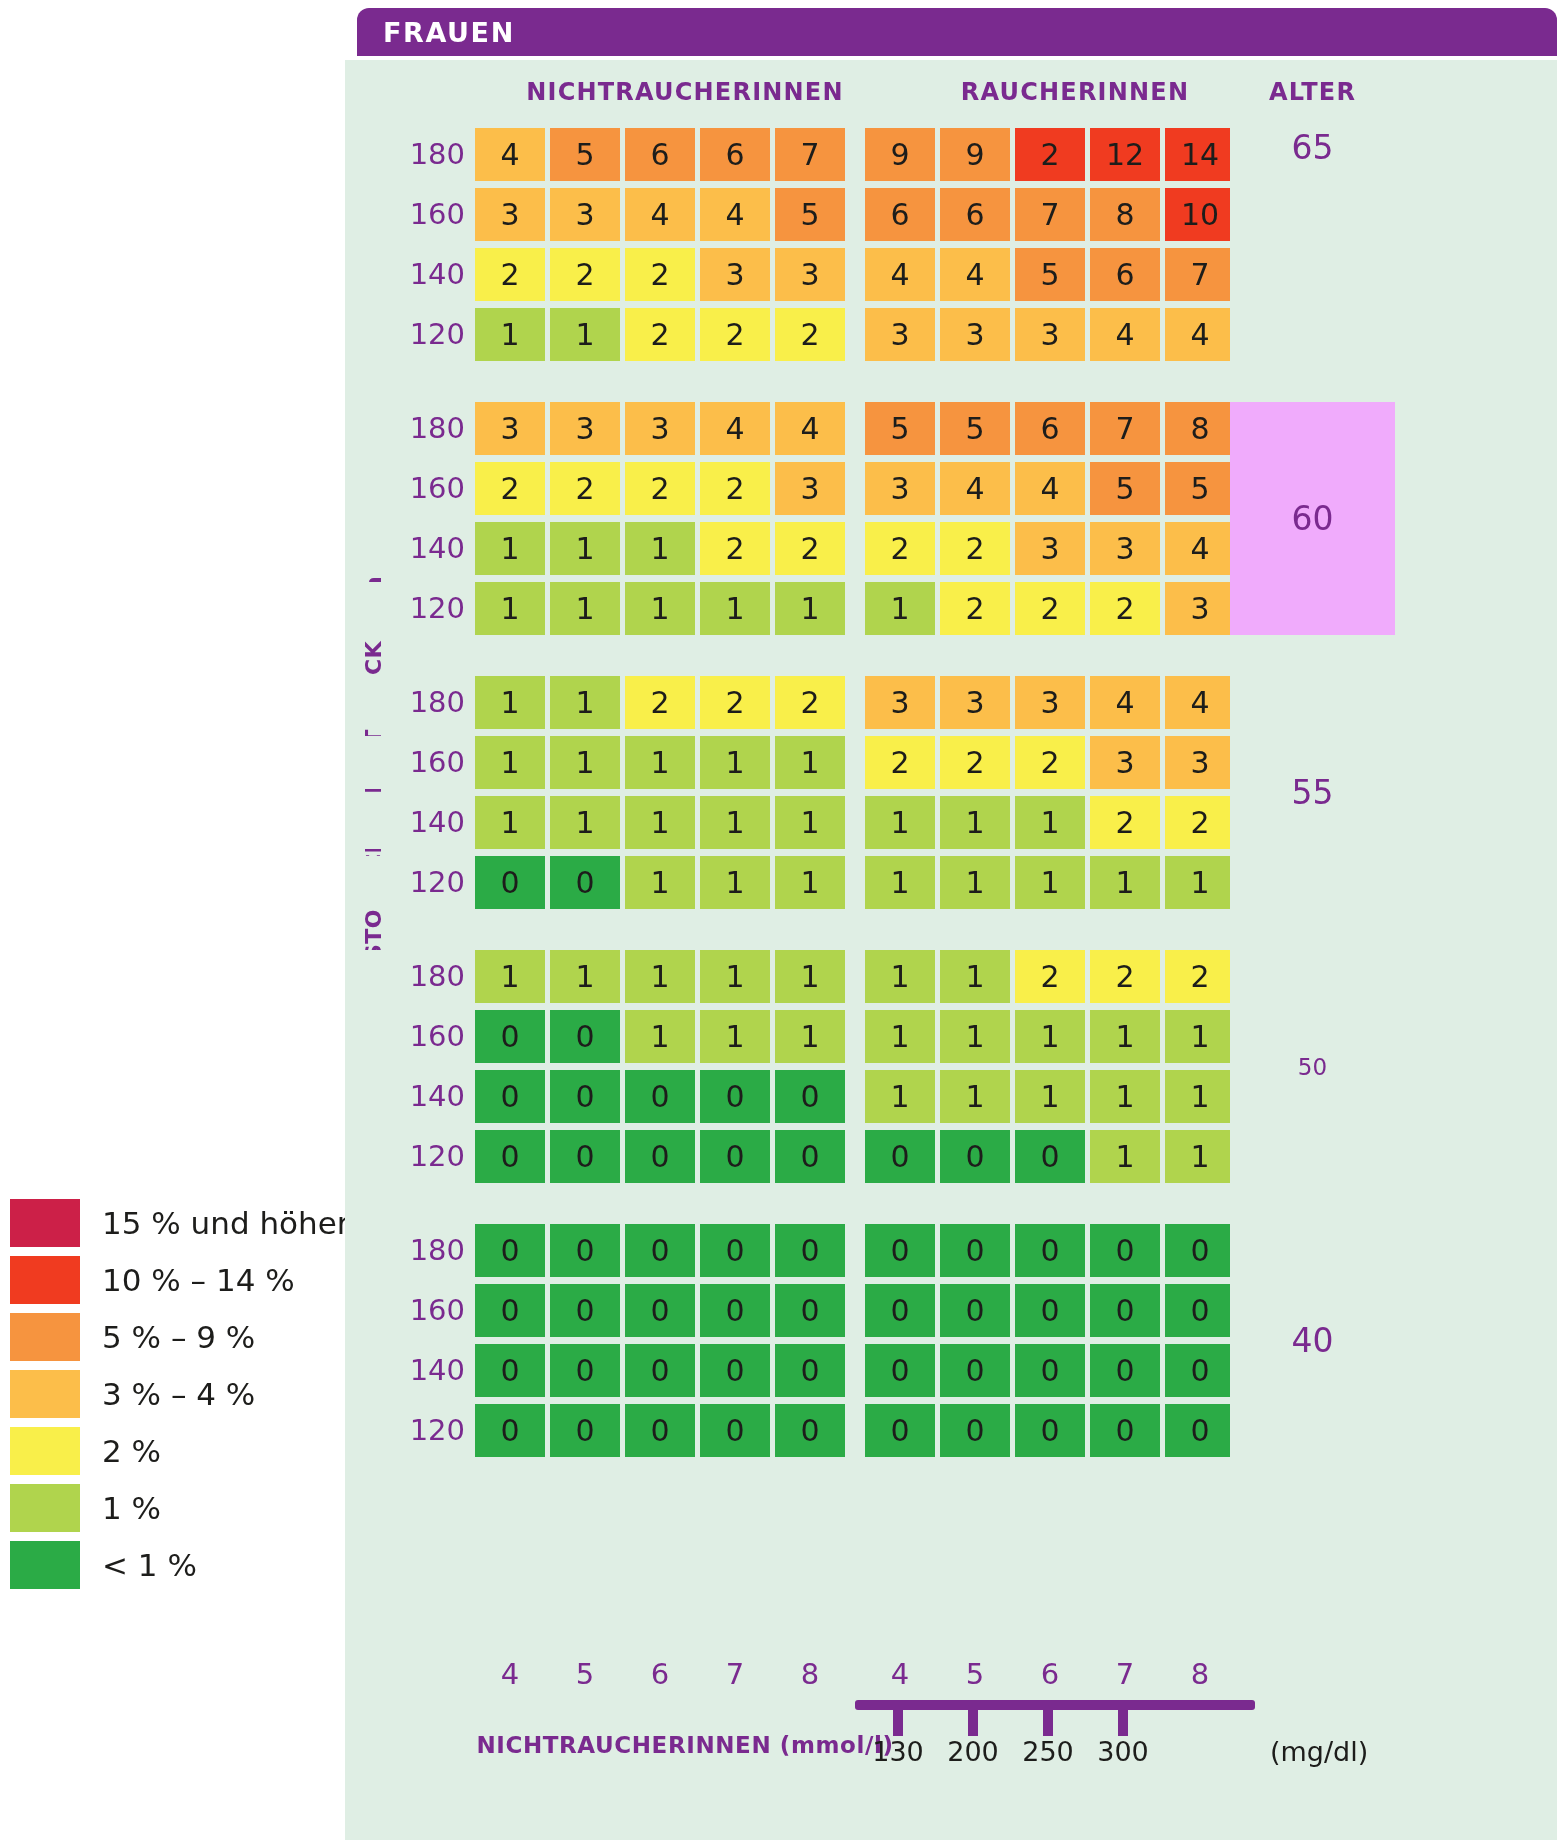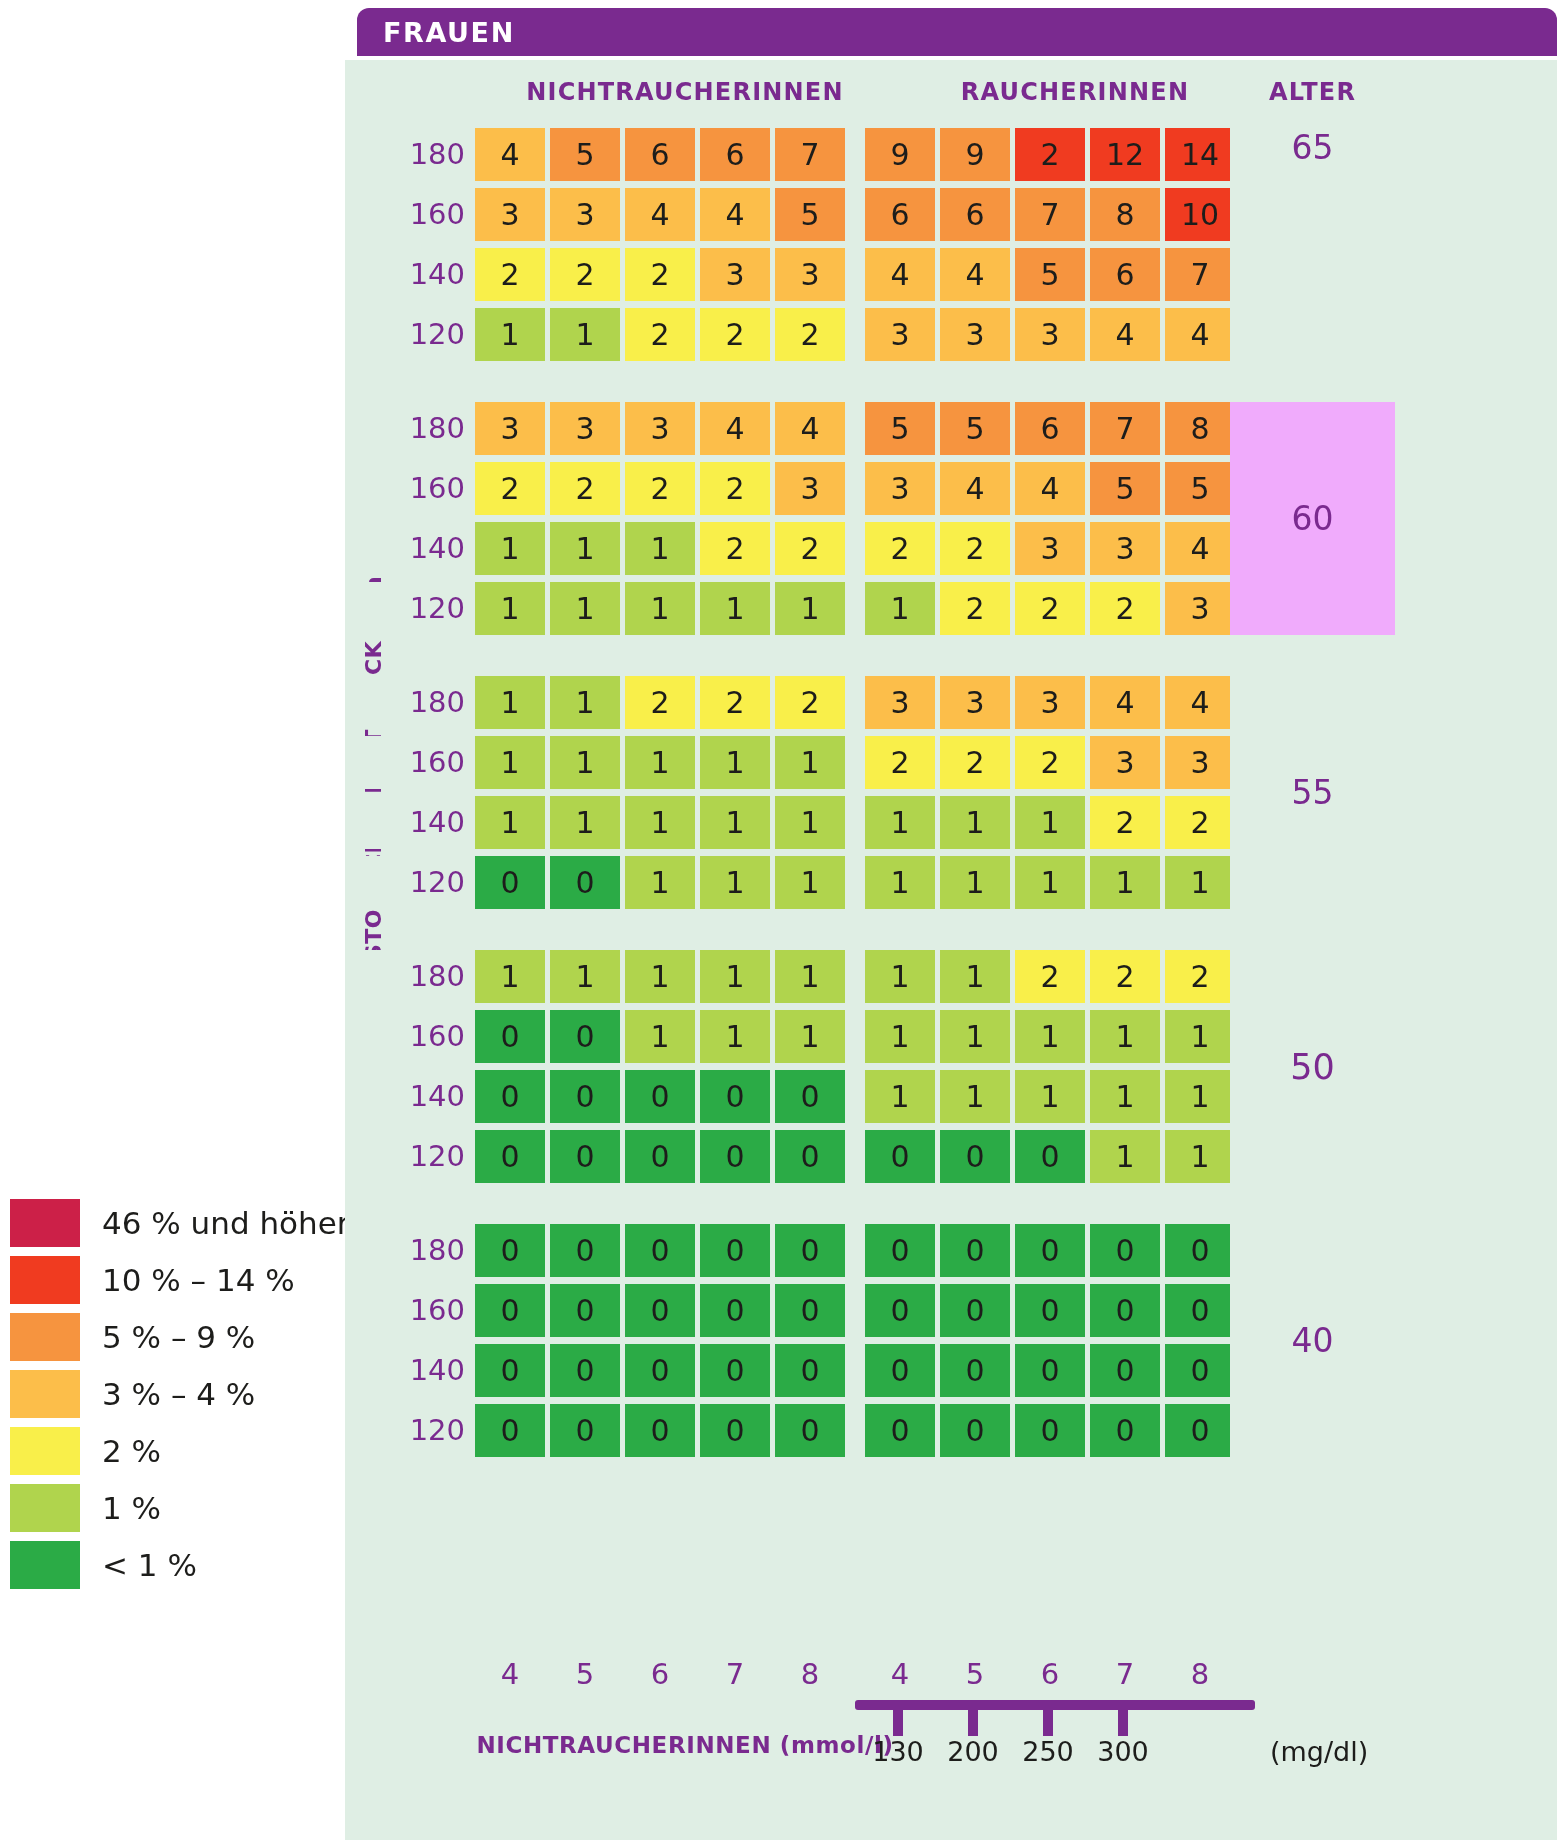--- a/index.html
+++ b/index.html
@@ -178,21 +178,21 @@
     color:#1d1d1b;
     white-space:nowrap;
   }
 </style>
 </head>
 <body>
 
 <div id="legend">
     <div class="legend-row">
       <div class="legend-swatch" style="background: rgb(204, 32, 72);"></div>
-      <div class="legend-label">46 % und höher</div>
+      <div class="legend-label">15 % und höher</div>
     </div>
     <div class="legend-row">
       <div class="legend-swatch" style="background: rgb(240, 59, 32);"></div>
       <div class="legend-label">10 % – 14 %</div>
     </div>
     <div class="legend-row">
       <div class="legend-swatch" style="background: rgb(246, 148, 63);"></div>
       <div class="legend-label">5 % – 9 %</div>
     </div>
     <div class="legend-row">
@@ -492,21 +492,21 @@
             <div class="cell" style="background: rgb(43, 171, 70);">0</div>
           </div>
           <div class="cellrow" style="left: 520px; top: 180px;">
             <div class="cell" style="background: rgb(43, 171, 70);">0</div>
             <div class="cell" style="background: rgb(43, 171, 70);">0</div>
             <div class="cell" style="background: rgb(43, 171, 70);">0</div>
             <div class="cell" style="background: rgb(176, 212, 77);">1</div>
             <div class="cell" style="background: rgb(176, 212, 77);">1</div>
           </div>
           <div style="position: absolute; left: 885px; top: 0px; width: 165px; height: 233px; background: rgb(223, 238, 228); display: flex; align-items: center; justify-content: center;">
-            <div style="color: rgb(122, 42, 143); font-size: 35px;">50</div>
+            <div style="color: rgb(122, 42, 143); font-size: 23px;">50</div>
           </div>
         </div>
         <div class="agewrap" style="top: 1164px; height: 233px;">
           <div style="position: absolute; left: 0px; top: 0px; width: 124px; height: 53px; background: rgb(223, 238, 228);"></div>
           <div class="bplabel" style="left: 58px; top: 0px;">180</div>
           <div class="cellrow" style="left: 130px; top: 0px;">
             <div class="cell" style="background: rgb(43, 171, 70);">0</div>
             <div class="cell" style="background: rgb(43, 171, 70);">0</div>
             <div class="cell" style="background: rgb(43, 171, 70);">0</div>
             <div class="cell" style="background: rgb(43, 171, 70);">0</div>

